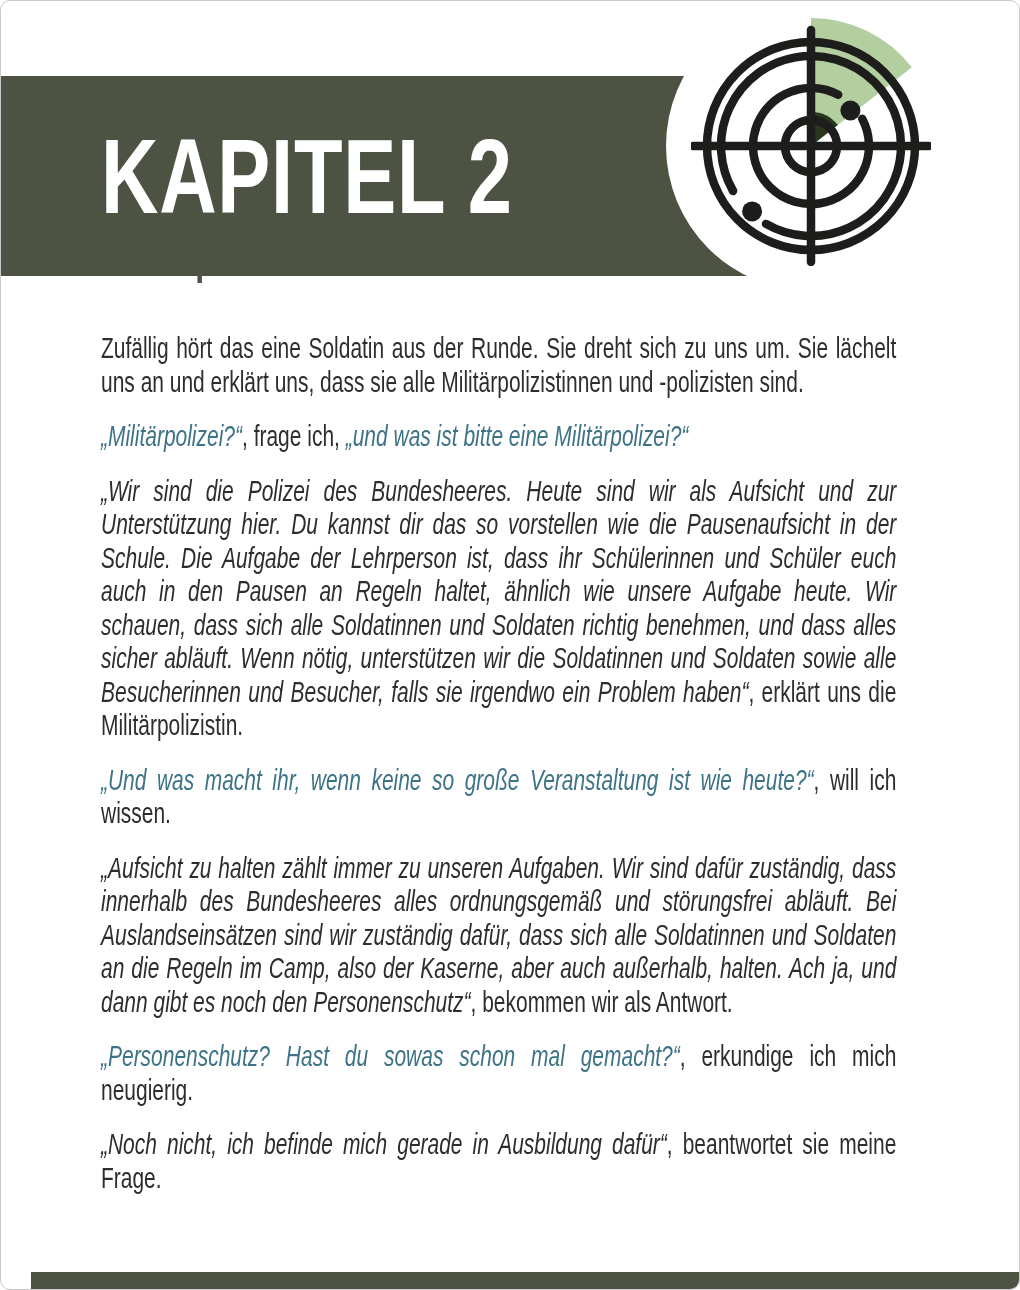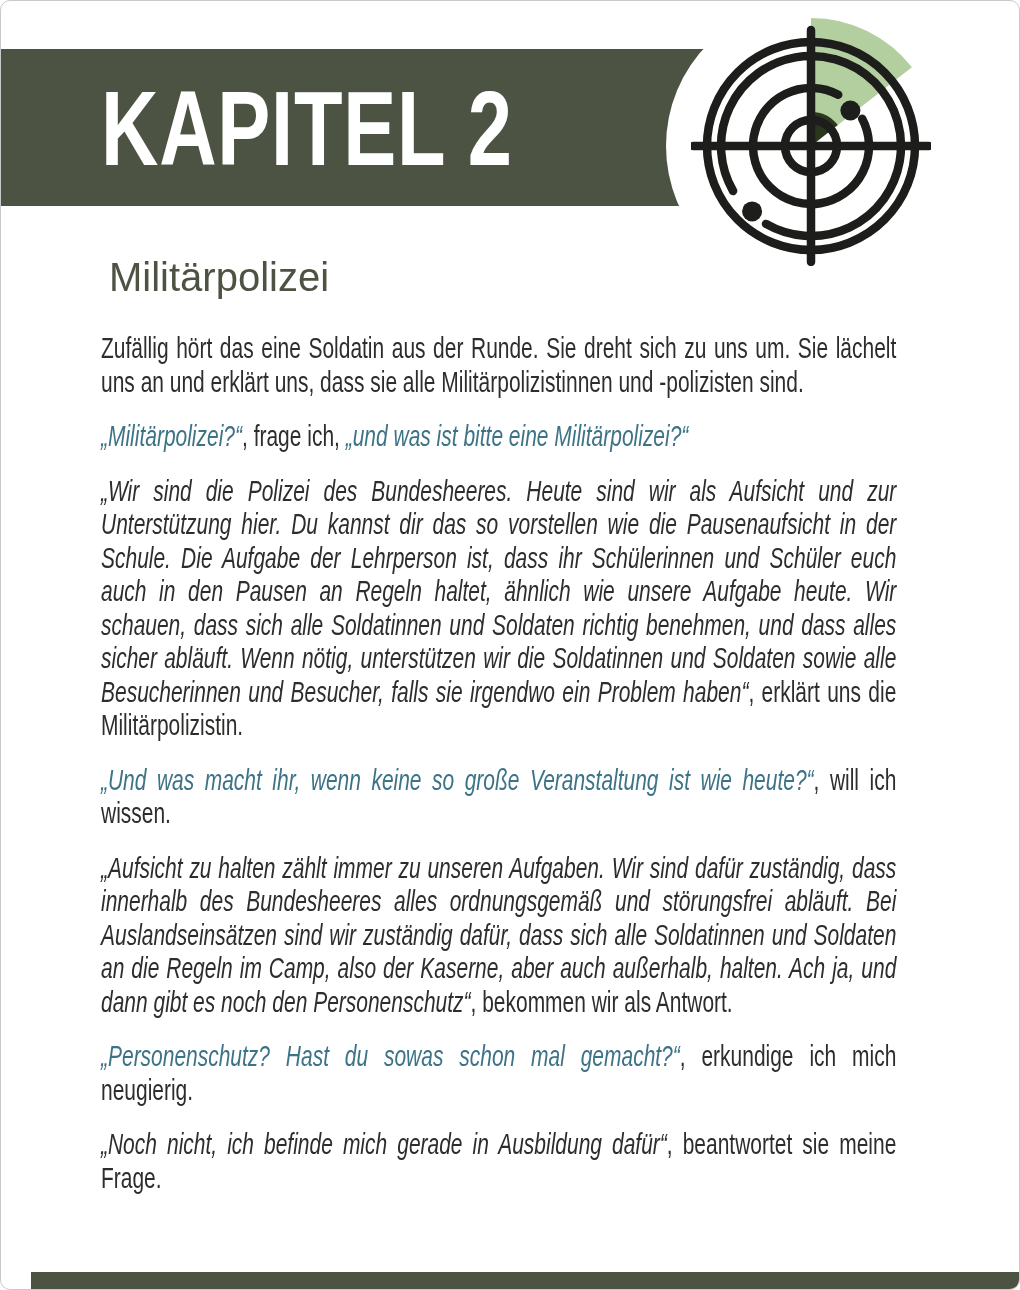--- a/index.html
+++ b/index.html
@@ -15,23 +15,23 @@
     box-sizing: border-box;
     background: #ffffff;
     border: 1px solid var(--page-border, #c9c9c9);
     border-radius: 10px;
     overflow: hidden;
   }
   
   .chapter-band {
     position: absolute;
     left: 0;
-    top: 48px;
+    top: 75px;
     width: 720px;
-    height: 157px;
+    height: 200px;
     background: var(--olive, #4d5342);
     z-index: 1;
     padding-left: 32px;
   }
   .band-cut {
     position: absolute;
     left: 665px;
     top: 0px;
     width: 290px;
     height: 290px;
@@ -69,23 +69,23 @@
     stroke-linecap: round;
   }
   .radar .dot { fill: var(--icon-black, #1d1d1b); }
   .radar .sweep { fill: var(--sweep-green, #b4cf9f); }
   .radar .sweep-core { fill: var(--sweep-dark, #2a361e); }
   
   .section-heading {
     position: absolute;
     left: 100px;
     top: 248px;
-    margin: 8px;
-    font-size: 40px;
-    font-weight: 400;
+    margin: 0;
+    font-size: 32px;
+    font-weight: 700;
     line-height: 1;
     color: var(--olive, #4d5342);
     z-index: 4;
   }
   .body-text {
     position: absolute;
     left: 100px;
     top: 331px;
     width: 1100px;
     transform: scaleX(0.723);

